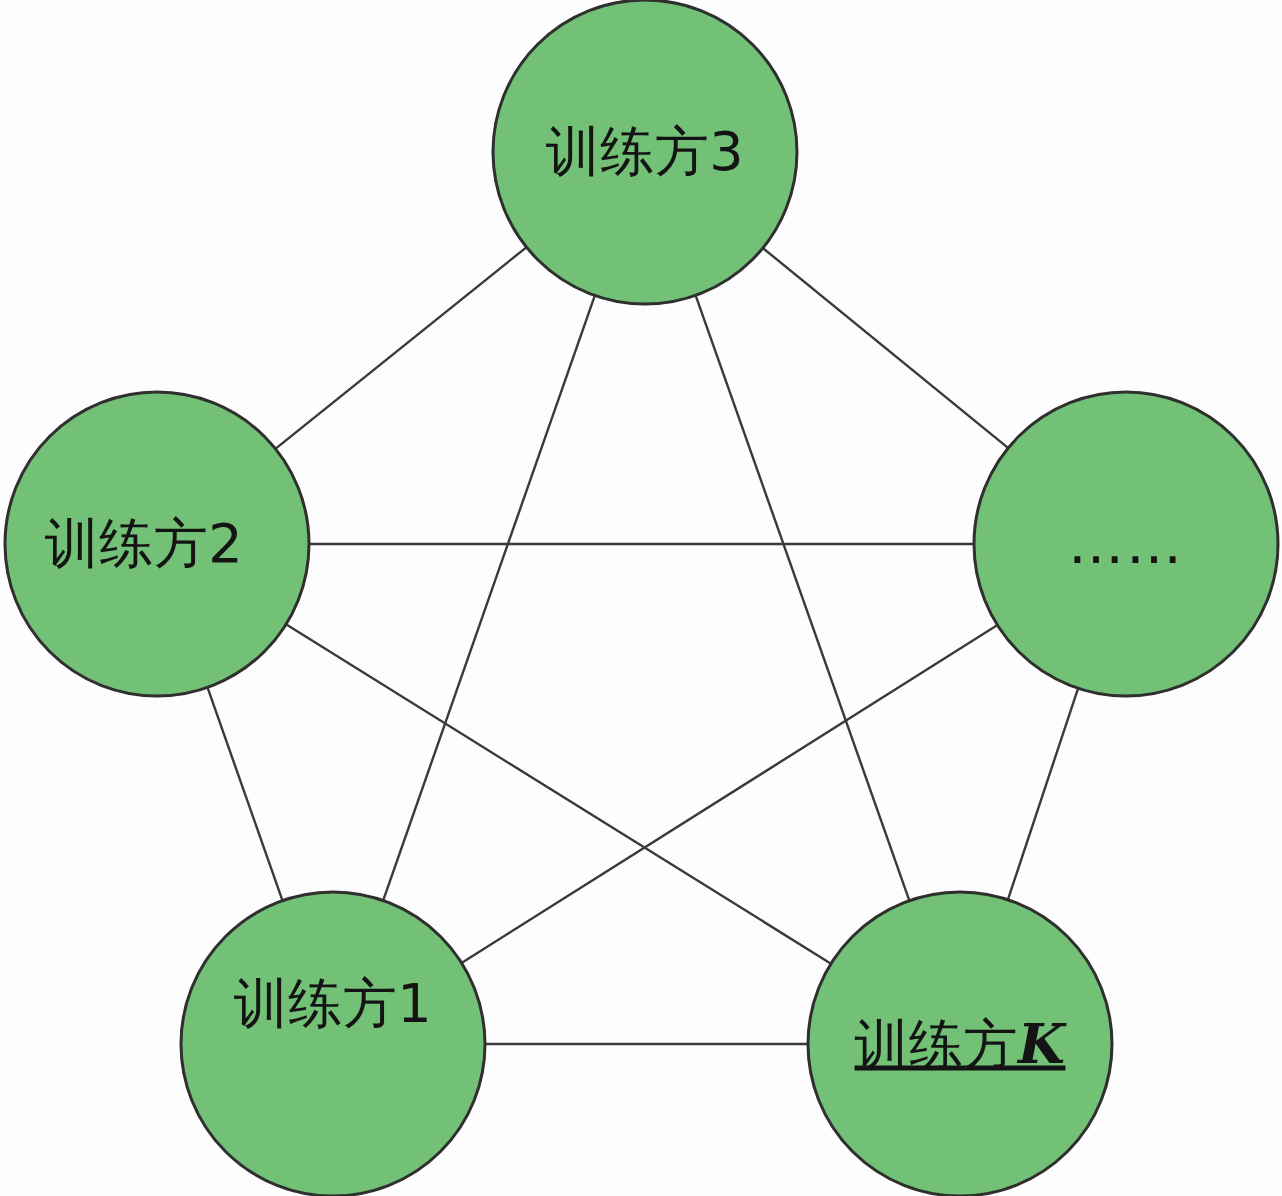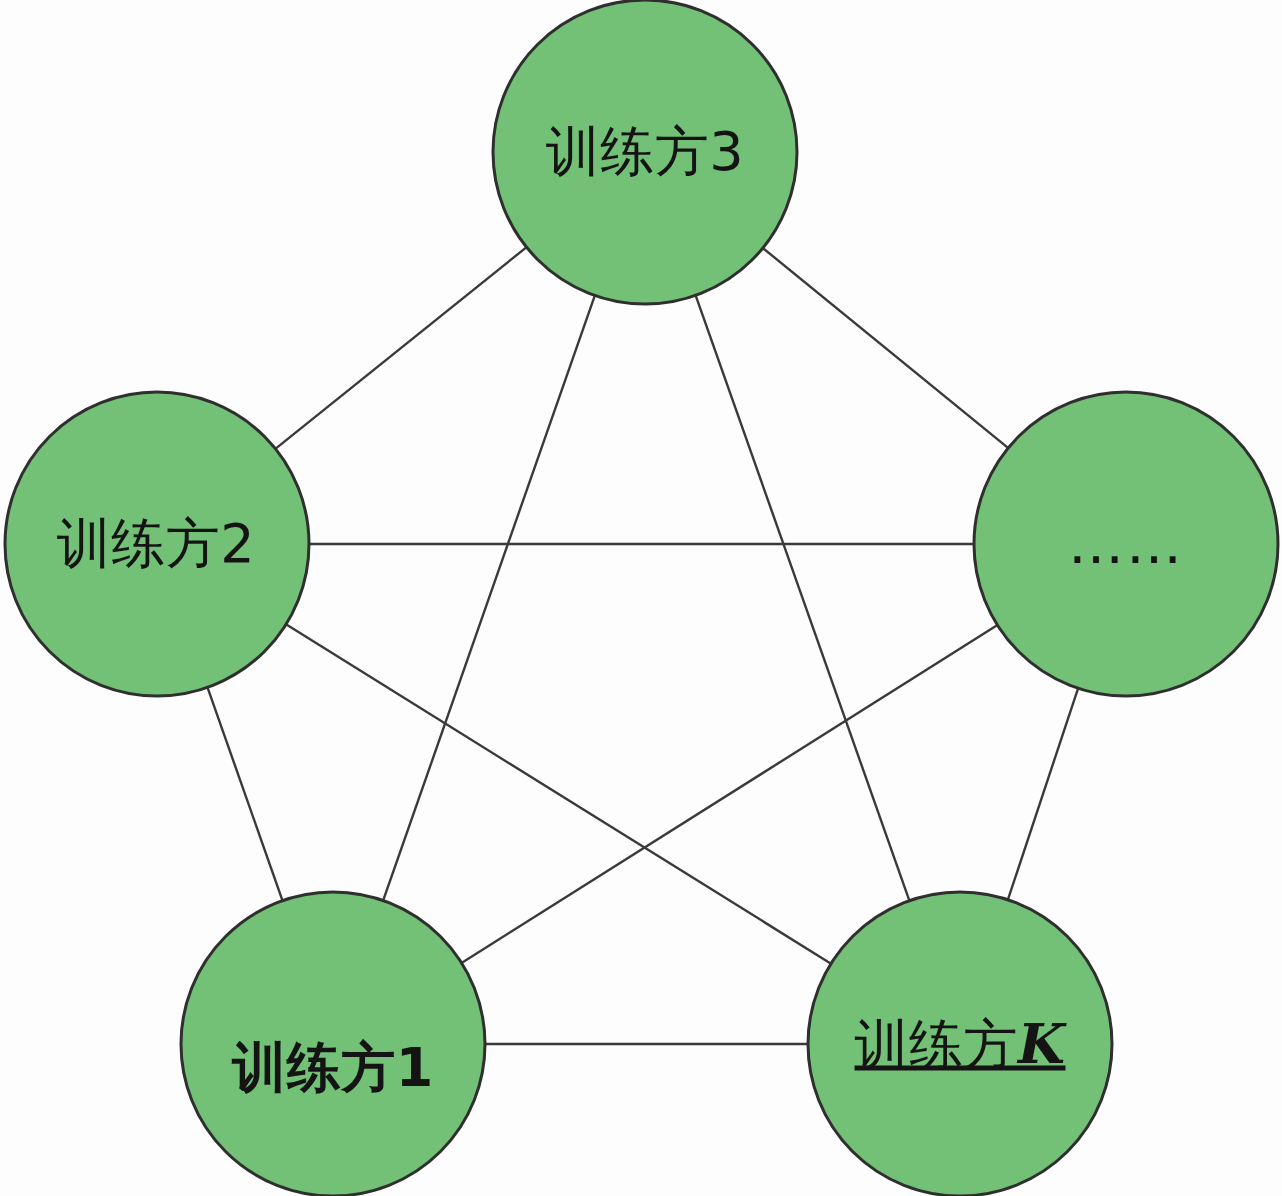--- a/index.html
+++ b/index.html
@@ -82,19 +82,19 @@
         <circle cx="645" cy="152" r="152" class="node-circle" fill="#72c176" stroke="#2f2f2f"></circle>
         <circle cx="157" cy="544" r="152" class="node-circle" fill="#72c176" stroke="#2f2f2f"></circle>
         <circle cx="1126" cy="544" r="152" class="node-circle" fill="#72c176" stroke="#2f2f2f"></circle>
         <circle cx="333" cy="1044" r="152" class="node-circle" fill="#72c176" stroke="#2f2f2f"></circle>
         <circle cx="960" cy="1044" r="152" class="node-circle" fill="#72c176" stroke="#2f2f2f"></circle>
       </g>
   </svg>
 
   <div id="labels-layer">
       <div class="node-label" style="left: 645px; top: 152px; text-align: right;">训练方3</div>
-      <div class="node-label" style="left: 156px; top: 544px; text-align: right;">训练方2</div>
+      <div class="node-label" style="left: 144px; top: 544px; text-align: right;">训练方2</div>
       <div class="node-label ellipsis-label" style="left: 1126px; top: 544px;">……</div>
-      <div class="node-label" style="left: 333px; top: 1068px; font-weight: bold;">训练方1</div>
+      <div class="node-label" style="left: 333px; top: 1004px;">训练方1</div>
       <div class="node-label" style="left: 960px; top: 1044px; text-decoration: underline;"><span>训练方</span><span class="italic-sym">K</span></div>
     </div>
 
 </div>
 
 </body></html>

